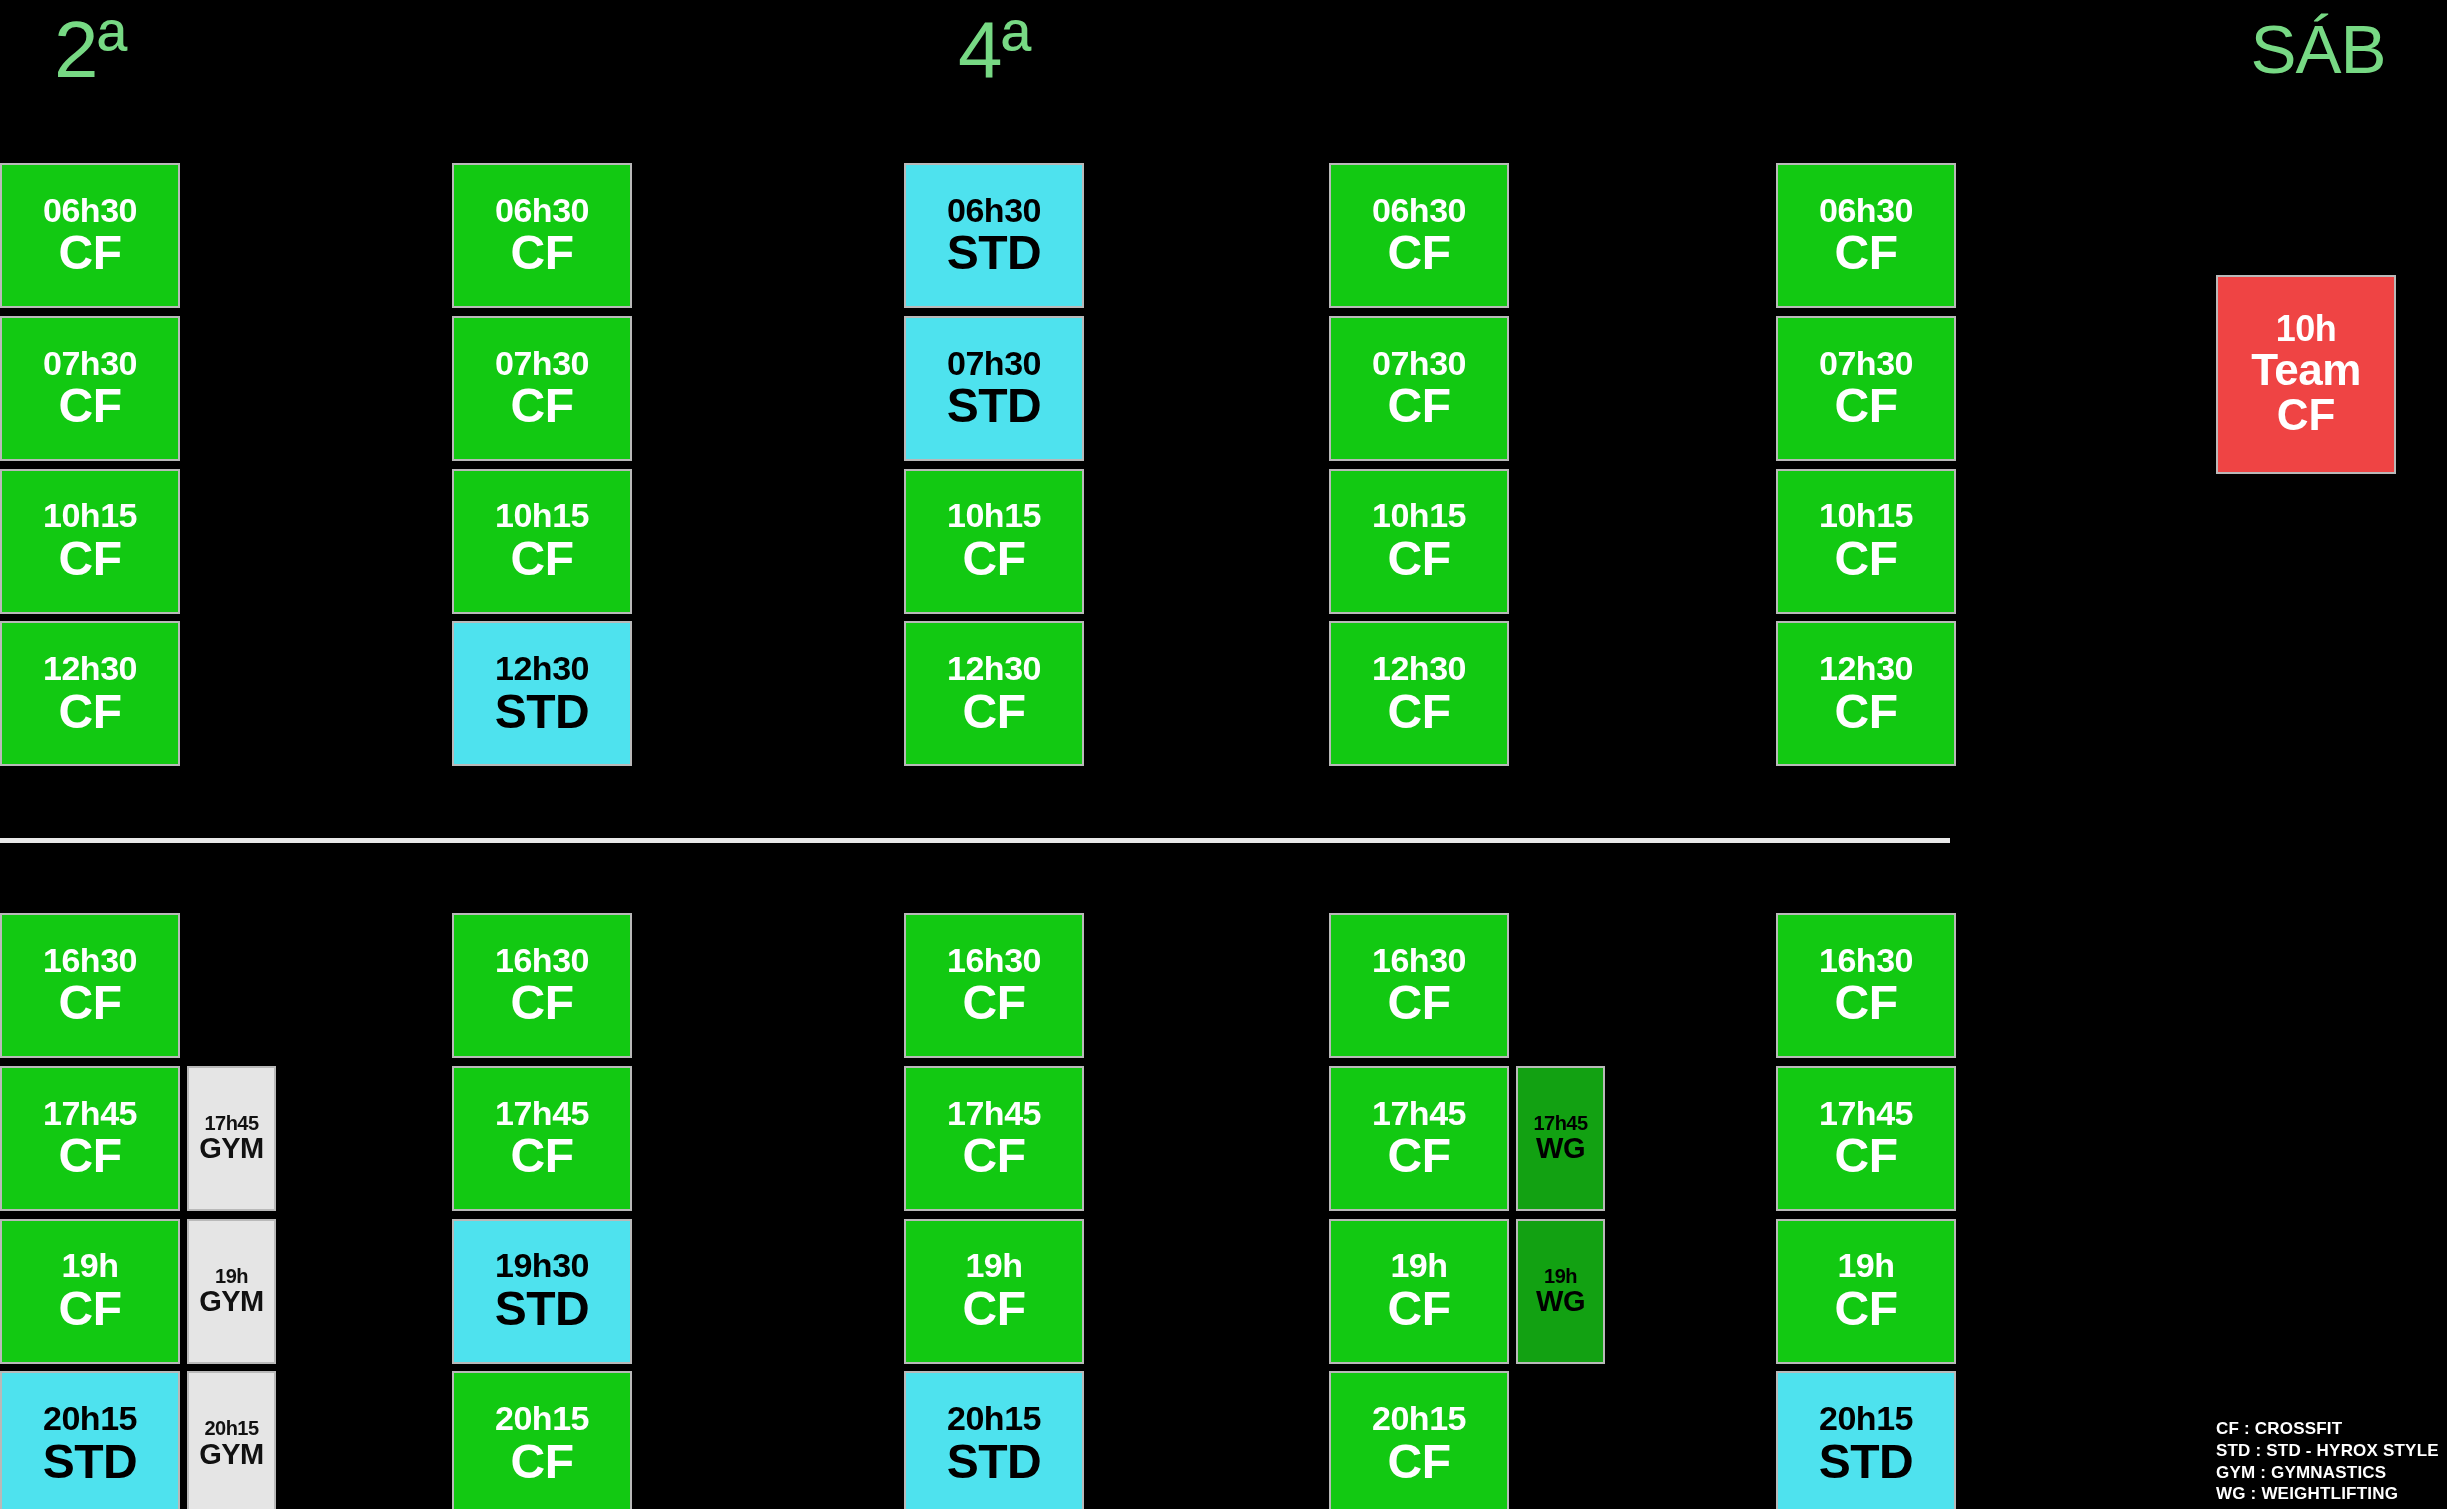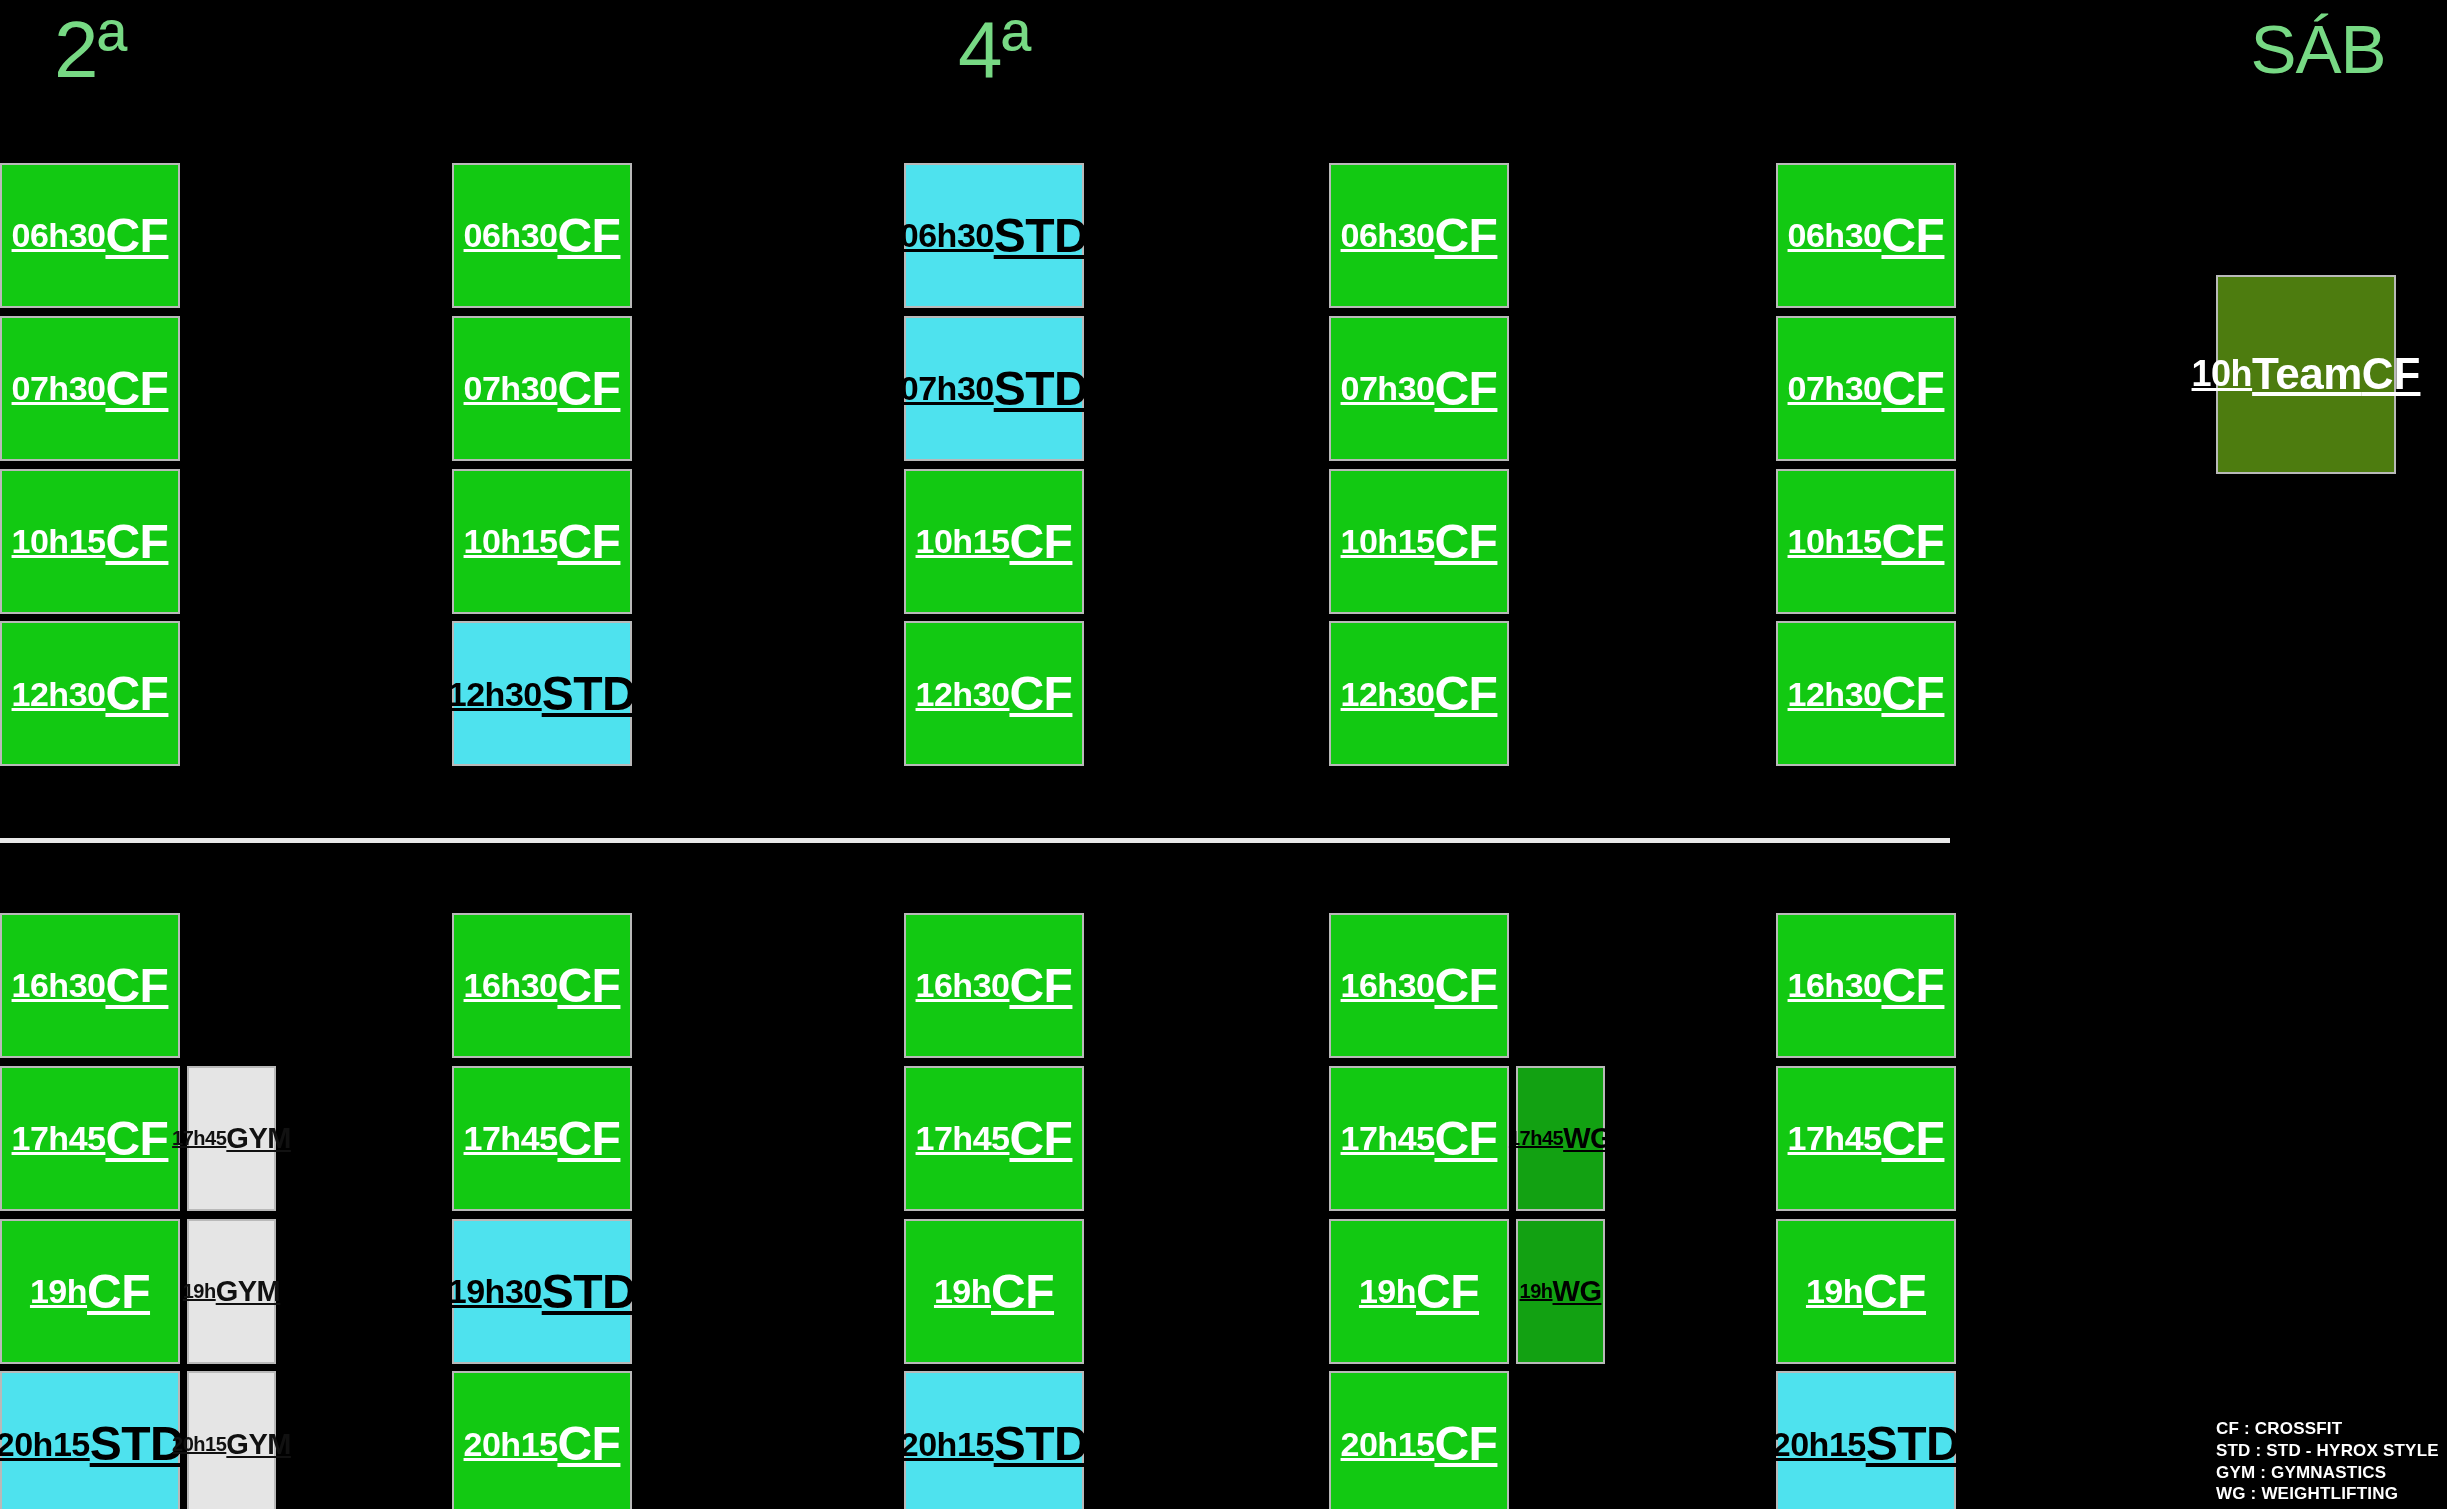--- a/index.html
+++ b/index.html
@@ -28,31 +28,30 @@
   .day-col{position:absolute;top:0;width:459px;}
 
   
   .slot-row{position:relative;width:459px;height:149px;margin-bottom:3.8px;}
 
   .card{
     position:absolute;left:0;top:0;
     width:180px;height:145px;
     box-sizing:border-box;
     border:2.9px solid #b9b9b9;
-    display:flex;
+    display:flex;flex-direction:column;
     align-items:center;justify-content:center;
     line-height:1.02;
-    text-decoration:underline;
   }
   .card .t-time{font-size:34px;font-weight:700;letter-spacing:-0.5px;}
   .card .t-type{font-size:48px;font-weight:700;letter-spacing:-0.5px;margin-top:1.9px;}
 
   .card.cf  {background:#12c912;color:#ffffff;}
   .card.std {background:#4ee2ee;color:#000000;}
-  .card.team{background:#4d7c0f;color:#ffffff;}
+  .card.team{background:#ef4444;color:#ffffff;}
   .card.team .t-time{font-size:36px;}
   .card.team .t-type{font-size:44px;margin-top:0;}
   .card.team .t-type2{font-size:44px;font-weight:700;}
 
   
   .card.side{
     left:187px;width:89px;height:145px;
   }
   .card.side .t-time{font-size:20px;}
   .card.side .t-type{font-size:29px;margin-top:1px;}

